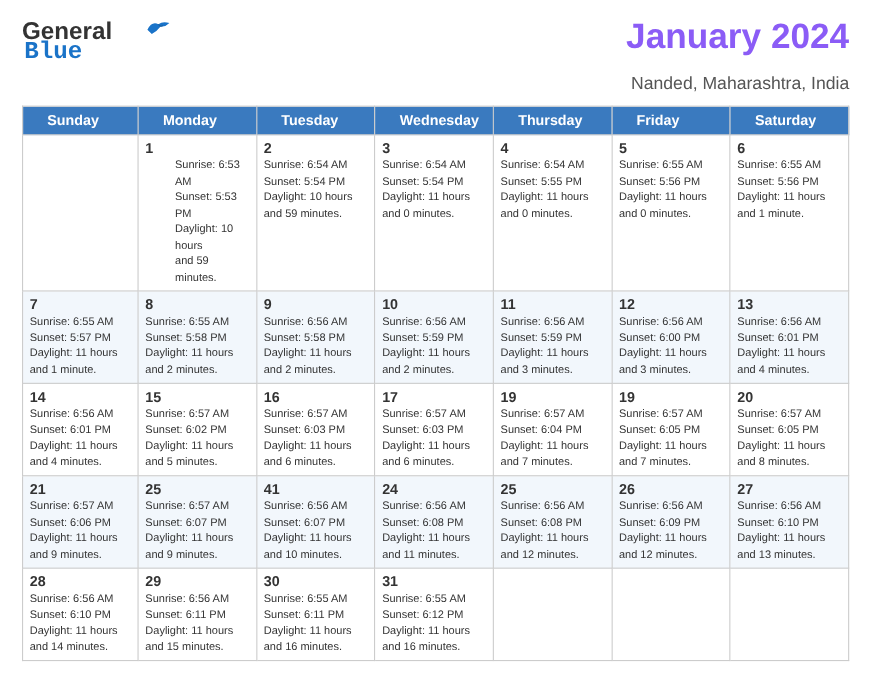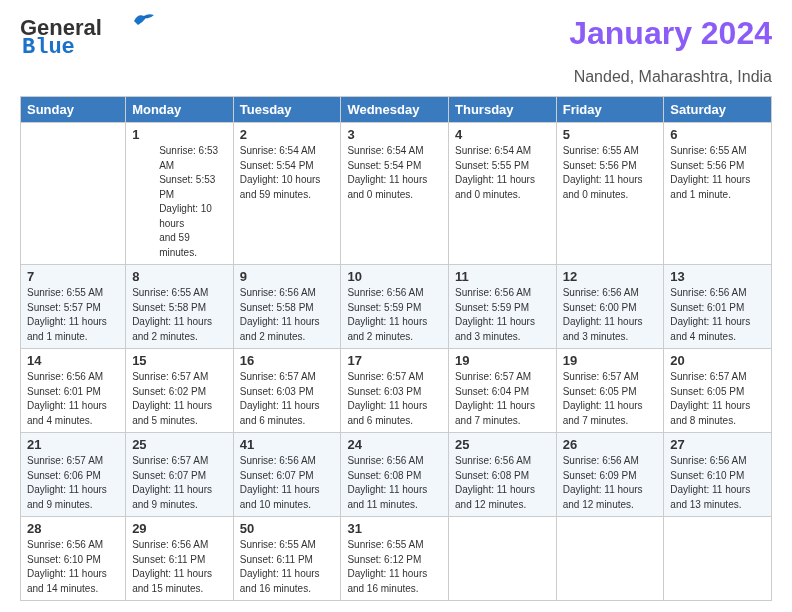--- a/index.html
+++ b/index.html
@@ -40,21 +40,21 @@
     }
     table {
       width: 100%;
       border-collapse: collapse;
       table-layout: fixed;
     }
     th {
       background-color: #3a7abf;
       color: #fff;
       text-align: left;
-      padding: 5px 6px;
+      padding: 5px 22px;
       font-size: 13px;
       font-weight: bold;
       border: 1px solid #ccc;
     }
     td {
       border: 1px solid #ccc;
       vertical-align: top;
       padding: 4px 6px;
       font-size: 10.5px;
       color: #333;
@@ -82,21 +82,21 @@
       background-color: #fff;
     }
     th:first-child, td:first-child { width: 14%; }
   </style>
 </head>
 <body>
 
 <div class="container">
   <div class="header">
     <div class="logo">
-      <div style="display:flex; gap:28px;">
+      <div style="display:flex; align-items:center;gap:28px;">
         <span style="font-size:22px; font-weight:bold; color:#333; font-family: Arial;">
           <span style="color:#333;">General</span>
         </span>
         <svg width="24" height="18" viewBox="0 0 24 18" style="margin-left:2px; margin-top:-4px;">
           <path d="M2,10 Q6,2 12,5 Q16,2 22,4 Q18,8 14,7 Q10,12 6,14 Z" fill="#1a73c8"></path>
           <path d="M12,5 Q14,8 16,6" stroke="#1a5fa0" stroke-width="1" fill="none"></path>
         </svg>
       </div>
       <div style="font-size:22px; font-weight:bold; color:#1a73c8; font-family:Liberation Mono, monospace; margin-top:-6px; padding-left:2px;">Blue</div>
     </div>
@@ -326,21 +326,21 @@
 and 14 minutes.</div>
           </td>
           <td>
             <span class="day-num">29</span>
             <div class="day-info" style="white-space: pre-line;">Sunrise: 6:56 AM
 Sunset: 6:11 PM
 Daylight: 11 hours
 and 15 minutes.</div>
           </td>
           <td>
-            <span class="day-num">50</span>
+            <span class="day-num">30</span>
             <div class="day-info" style="white-space: pre-line;">Sunrise: 6:55 AM
 Sunset: 6:11 PM
 Daylight: 11 hours
 and 16 minutes.</div>
           </td>
           <td>
             <span class="day-num">31</span>
             <div class="day-info" style="white-space: pre-line;">Sunrise: 6:55 AM
 Sunset: 6:12 PM
 Daylight: 11 hours

